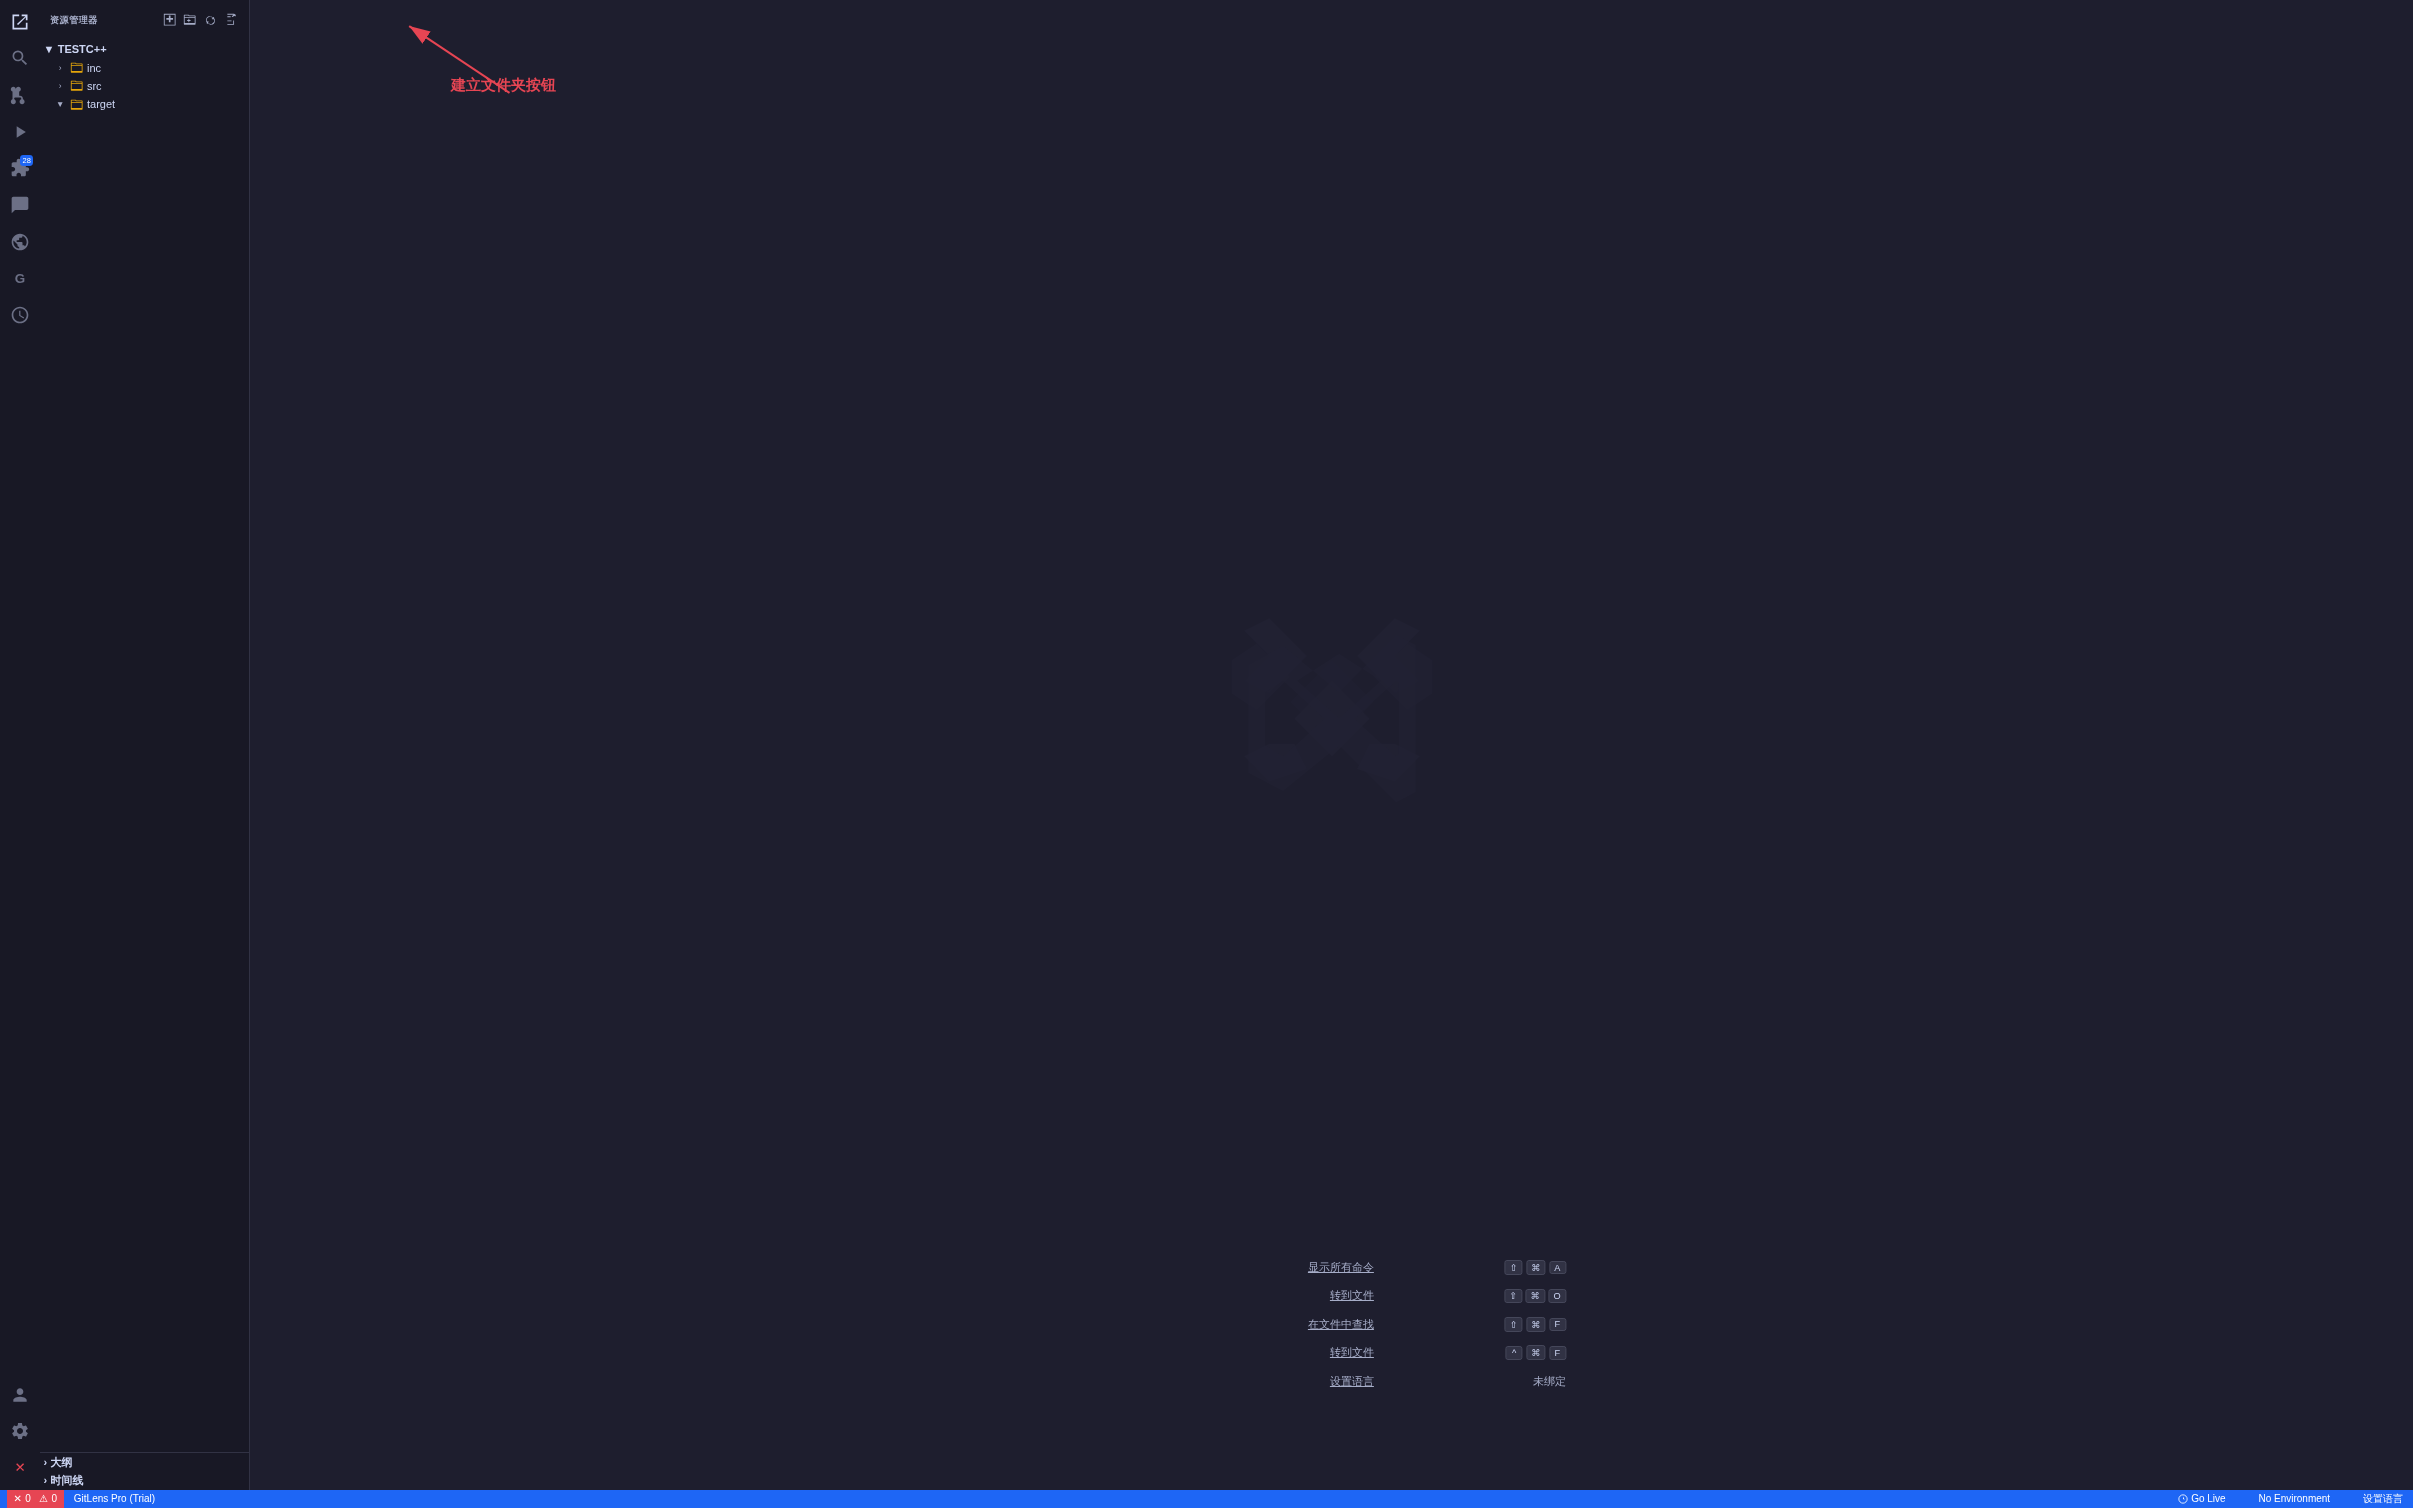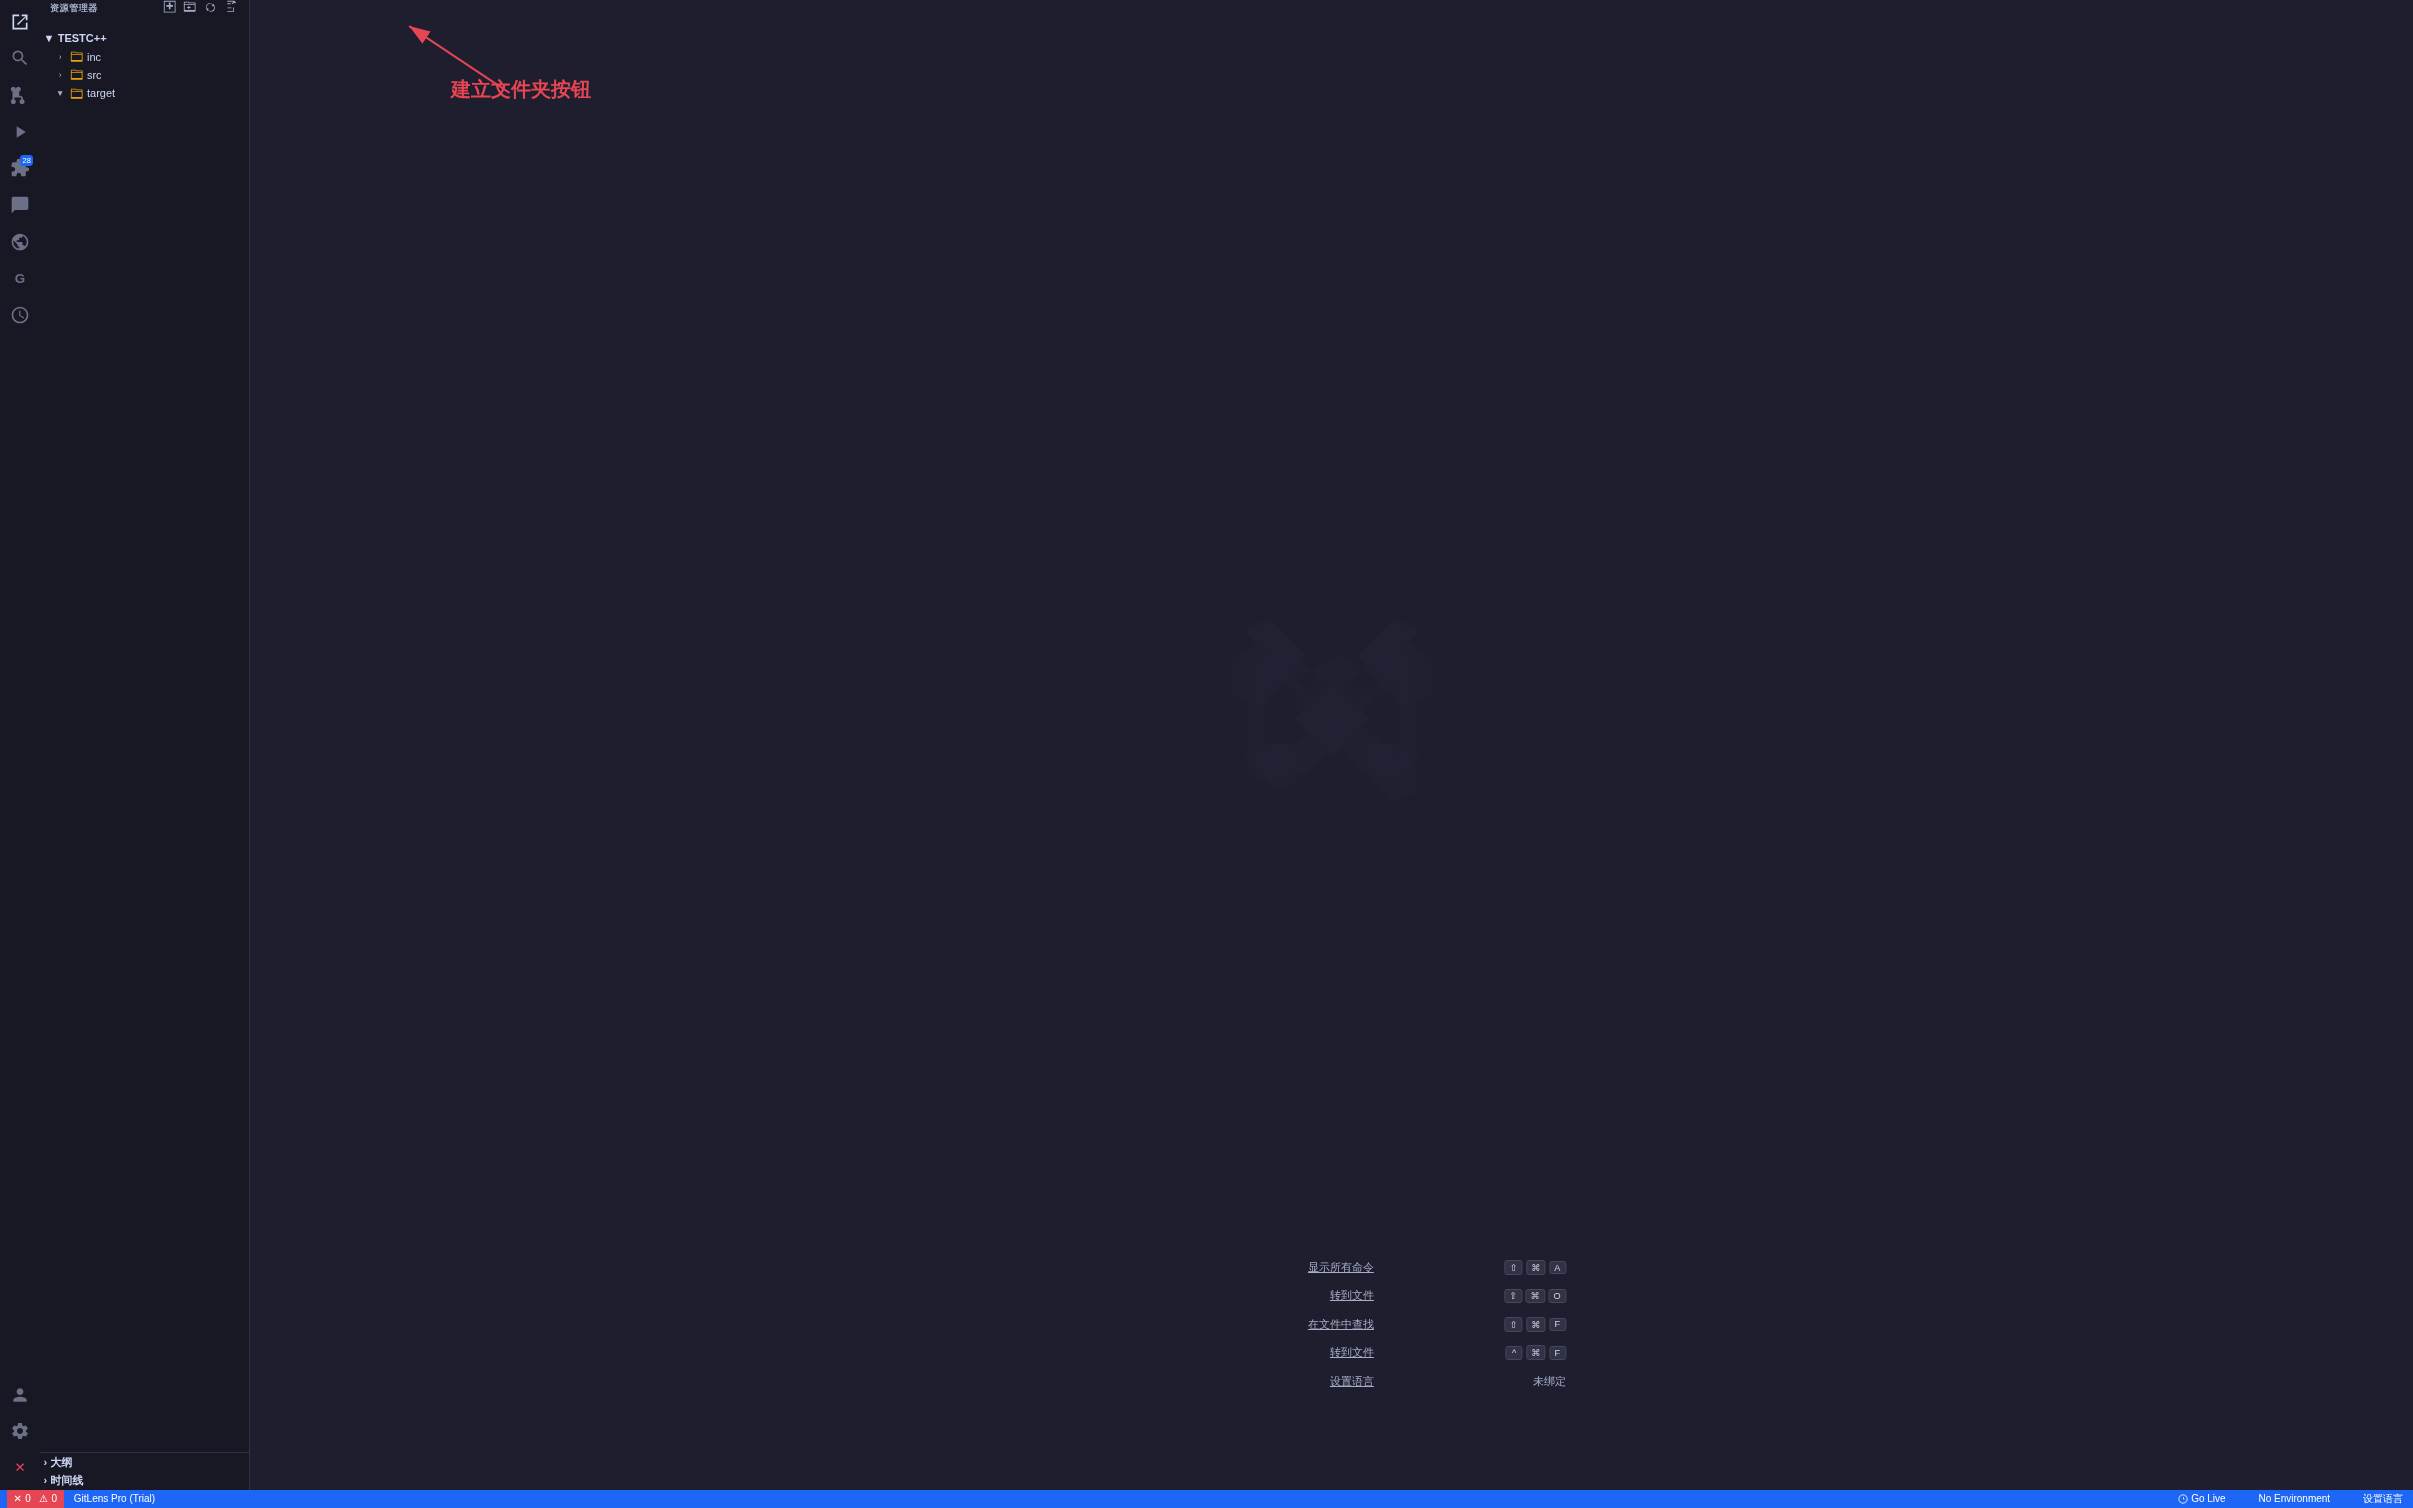--- a/index.html
+++ b/index.html
@@ -86,23 +86,23 @@
       width: 210px;
       background: #181825;
       display: flex;
       flex-direction: column;
       border-right: 0.8px solid #313244;
       flex-shrink: 0;
     }
 
     .sidebar-header {
       display: flex;
-      align-items: flex-end;
+      align-items: center;
       justify-content: space-between;
-      padding: 14px 10px;
+      padding: 20px 10px;
       height: 29px;
     }
 
     .sidebar-title {
       font-size: 9.2px;
       color: #a6adc8;
       font-weight: 600;
       text-transform: uppercase;
       letter-spacing: 0.4px;
     }
@@ -514,21 +514,21 @@
     <div style="position:absolute;top:17px;left:42px;pointer-events:none;z-index:100;">
 
       <svg width="184" height="101" style="position:absolute;left:67px;top:-8.4px;" viewBox="0 0 220 120">
         <defs>
           <marker id="arrowhead" markerWidth="10" markerHeight="7" refX="10" refY="3.5" orient="auto">
             <polygon points="0 0, 10 3.5, 0 7" fill="#e64553"></polygon>
           </marker>
         </defs>
         <path d="M 180 100 L 60 20" stroke="#e64553" stroke-width="2.5" fill="none" marker-end="url(#arrowhead)"></path>
       </svg>
-      <span style="position:absolute;left:159px;top:59px;color:#e64553;font-size:20px;font-weight:bold;white-space:nowrap;">建立文件夹按钮</span>
+      <span style="position:absolute;left:159px;top:59px;color:#e64553;font-size:15px;font-weight:bold;white-space:nowrap;">建立文件夹按钮</span>
     </div>
   </div>
 </div>
 
 <div class="status-bar">
   <div class="status-left">
     <div class="status-error">
       <span>✕</span>
       <span>0</span>
       <span style="margin-left:5px;">⚠</span>

